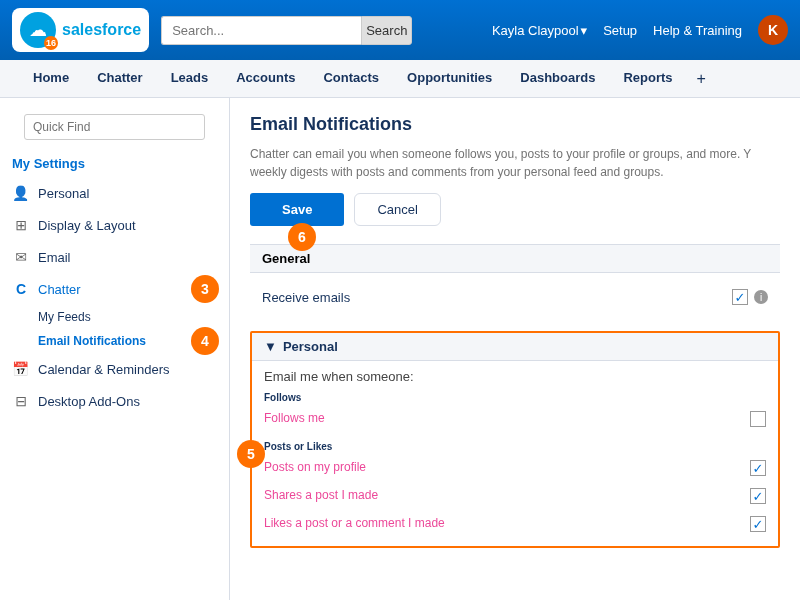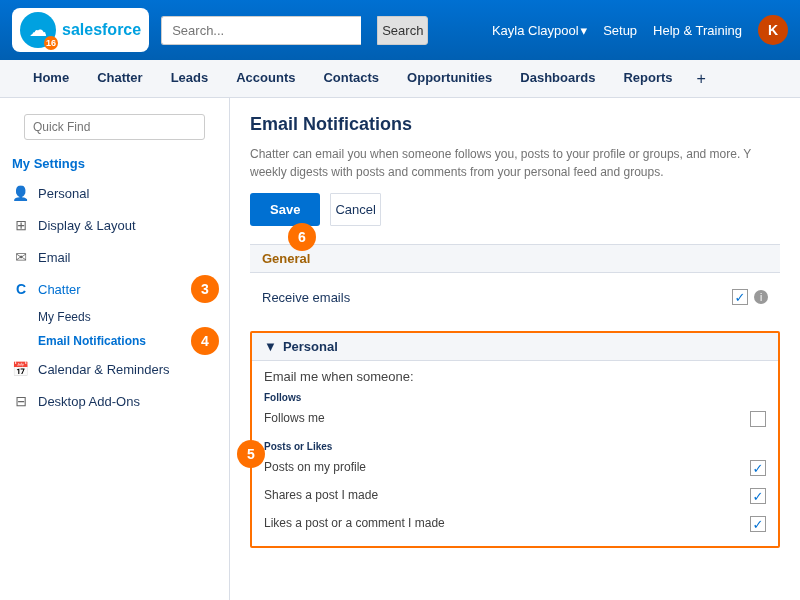--- a/index.html
+++ b/index.html
@@ -44,21 +44,20 @@
       width: 14px; height: 14px;
       border-radius: 50%;
       display: flex; align-items: center; justify-content: center;
       font-weight: bold;
     }
     .search-area {
       display: flex;
       align-items: center;
       flex: 1;
       max-width: 280px;
-      gap: 16px;
     }
     .search-input {
       width: 200px;
       padding: 6px 10px;
       border: 1px solid #ccc;
       border-right: none;
       border-radius: 3px 0 0 3px;
       font-size: 13px;
       outline: none;
     }
@@ -200,45 +199,45 @@
     }
     .btn-row {
       display: flex;
       gap: 10px;
       margin-bottom: 18px;
     }
     .btn-save {
       background: #0070d2;
       color: white;
       border: none;
-      padding: 8px 20px;
+      padding: 8px 32px;
       border-radius: 3px;
       cursor: pointer;
       font-size: 13px;
       font-weight: bold;
     }
     .btn-cancel {
       background: white;
       color: #16325c;
       border: 1px solid #d8dde6;
-      padding: 8px 4px;
-      border-radius: 1px;
+      padding: 8px 22px;
+      border-radius: 6px;
       cursor: pointer;
       font-size: 13px;
     }
 
     
     .section-header {
       background: #f4f6f9;
       border-top: 1px solid #d8dde6;
       border-bottom: 1px solid #d8dde6;
       padding: 6px 12px;
       font-weight: bold;
       font-size: 13px;
-      color: #a16207;
+      color: #000000;
       display: flex;
       align-items: center;
       gap: 6px;
     }
     .section-body {
       padding: 10px 12px;
     }
     .field-row {
       display: flex;
       align-items: center;
@@ -300,21 +299,21 @@
     }
     .sub-section-title {
       font-weight: bold;
       font-size: 10px;
       color: #16325c;
       margin-top: 6px;
       margin-bottom: 2px;
     }
     .sub-section-desc {
       font-size: 12px;
-      color: #404040;
+      color: #ec4899;
       margin-bottom: 2px;
     }
 
     
     .step-badge {
       display: inline-flex;
       align-items: center;
       justify-content: center;
       width: 28px; height: 28px;
       background: #ff7000;

